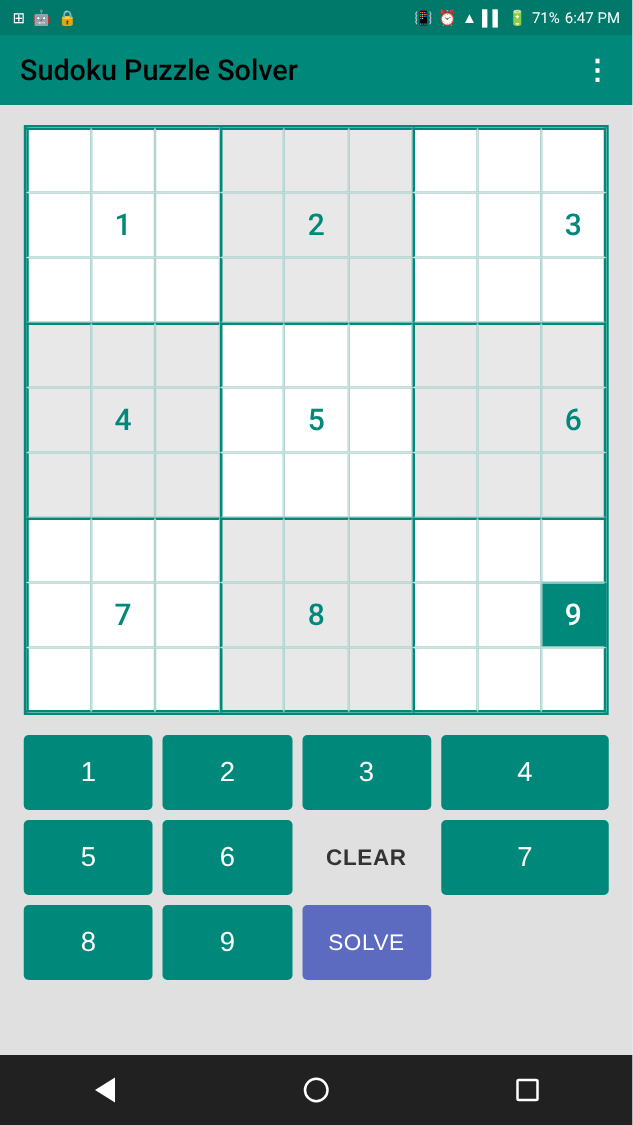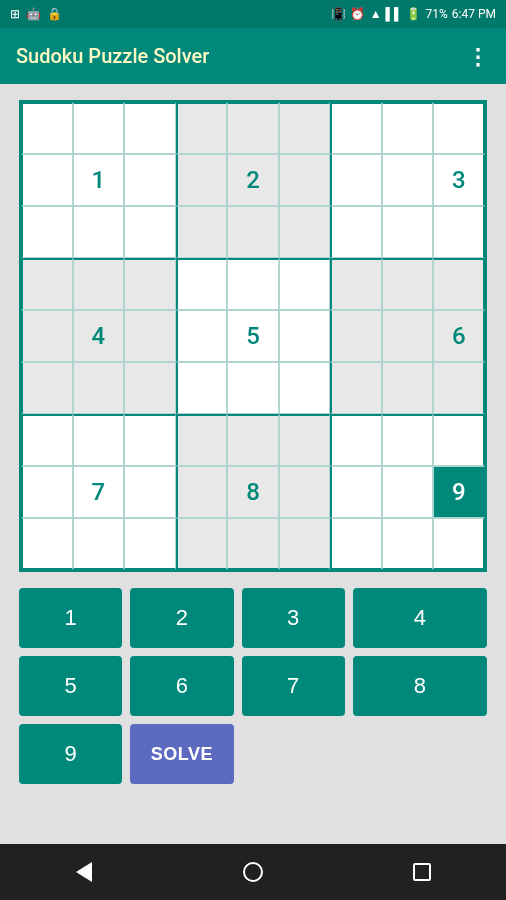--- a/index.html
+++ b/index.html
@@ -43,23 +43,23 @@
     .app-bar {
       background: #00897B;
       height: 56px;
       display: flex;
       align-items: center;
       justify-content: space-between;
       padding: 0 16px;
       color: white;
     }
     .app-title {
-      font-size: 20px;
+      font-size: 23px;
       font-weight: 500;
-      color: #fef9c3;
+      color: #000000;
     }
     .overflow-menu {
       font-size: 22px;
       color: white;
       cursor: pointer;
       font-weight: bold;
       letter-spacing: 1px;
     }
 
     
@@ -153,21 +153,21 @@
       background: #e0e0e0;
       color: #333;
       font-size: 18px;
       font-weight: 600;
       letter-spacing: 0.5px;
     }
 
     .btn-solve {
       background: #5C6BC0;
       font-size: 18px;
-      font-weight: 700;
+      font-weight: 400;
       letter-spacing: 0.5px;
     }
 
     
     .nav-bar {
       background: #212121;
       height: 56px;
       display: flex;
       align-items: center;
       justify-content: space-around;
@@ -324,20 +324,21 @@
 
   <div class="keypad">
 
     <button class="key-btn">1</button>
     <button class="key-btn">2</button>
     <button class="key-btn">3</button>
 
     <button class="key-btn">4</button>
     <button class="key-btn">5</button>
     <button class="key-btn">6</button>
+    <button class="key-btn btn-clear">CLEAR</button>
 
     <button class="key-btn">7</button>
     <button class="key-btn">8</button>
     <button class="key-btn">9</button>
     <button class="key-btn btn-solve">SOLVE</button>
   </div>
 
 </div>
 
 <div class="nav-bar">

